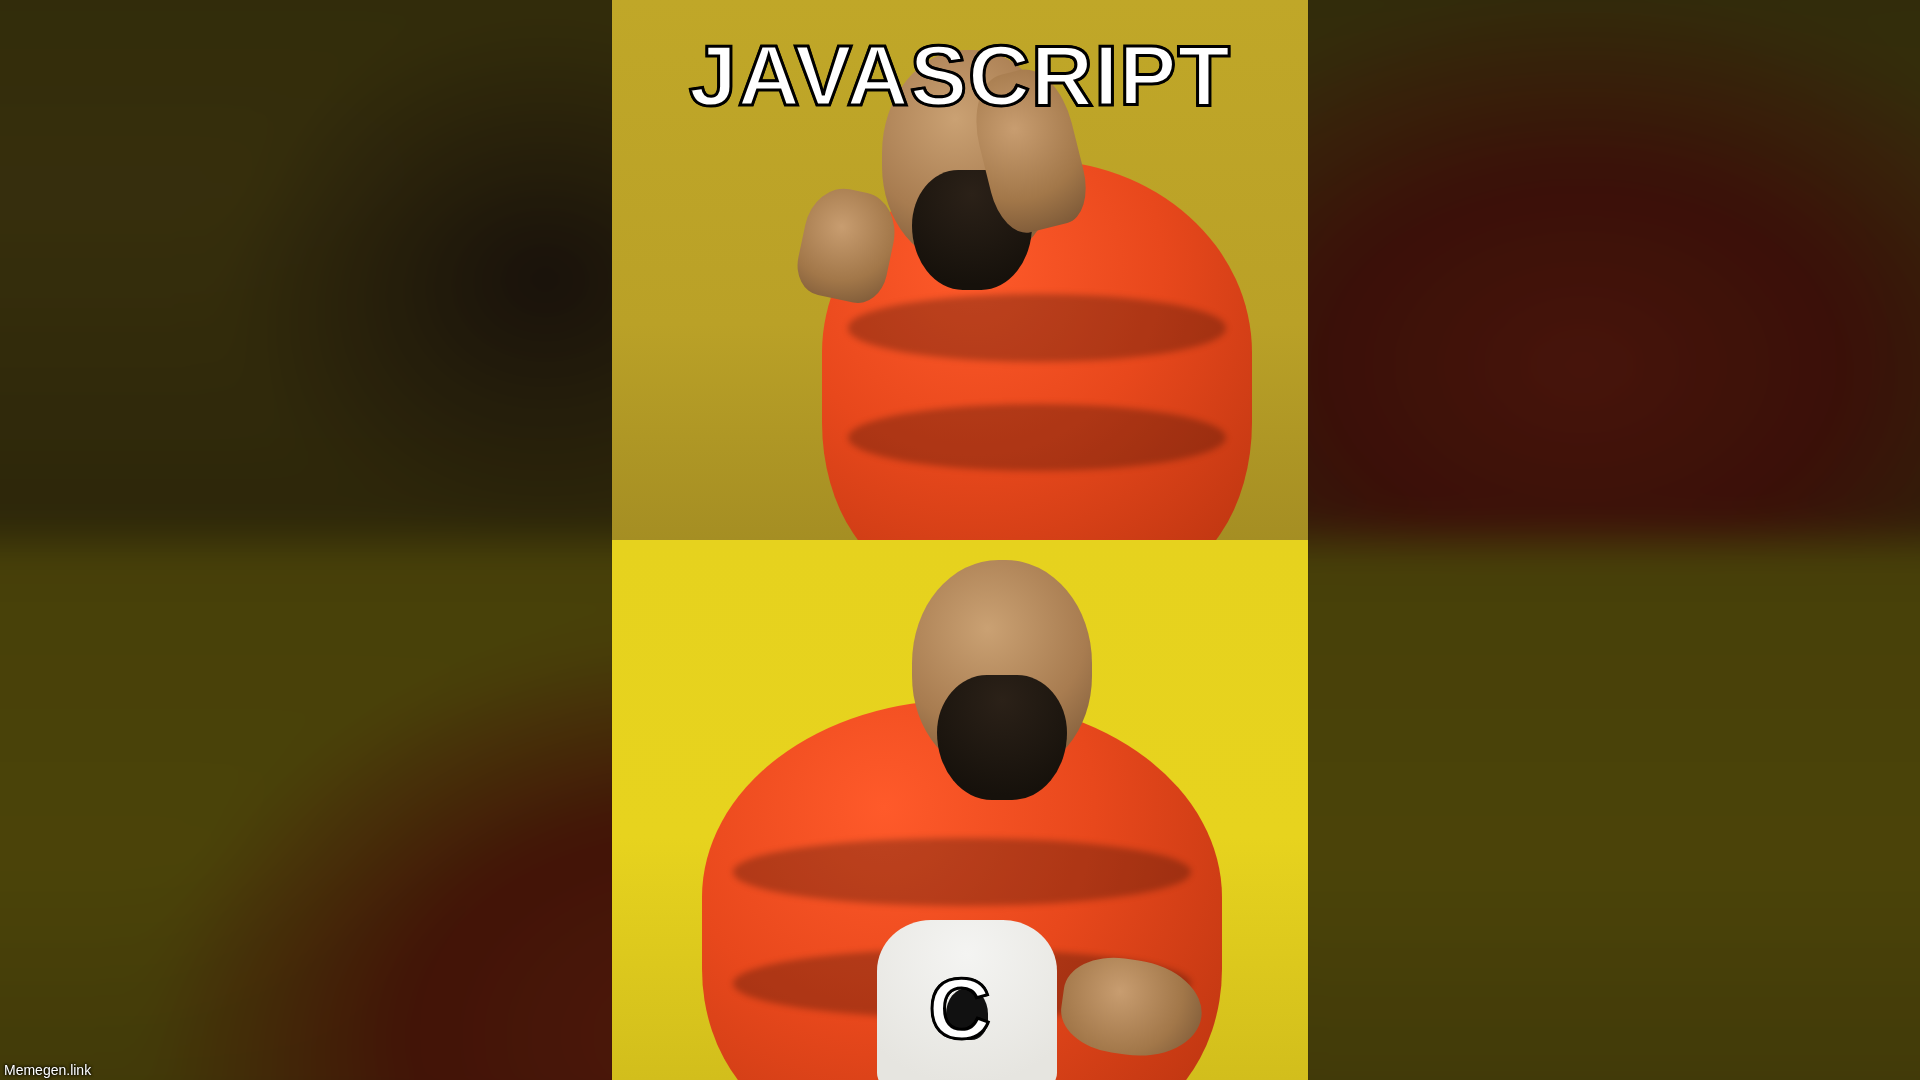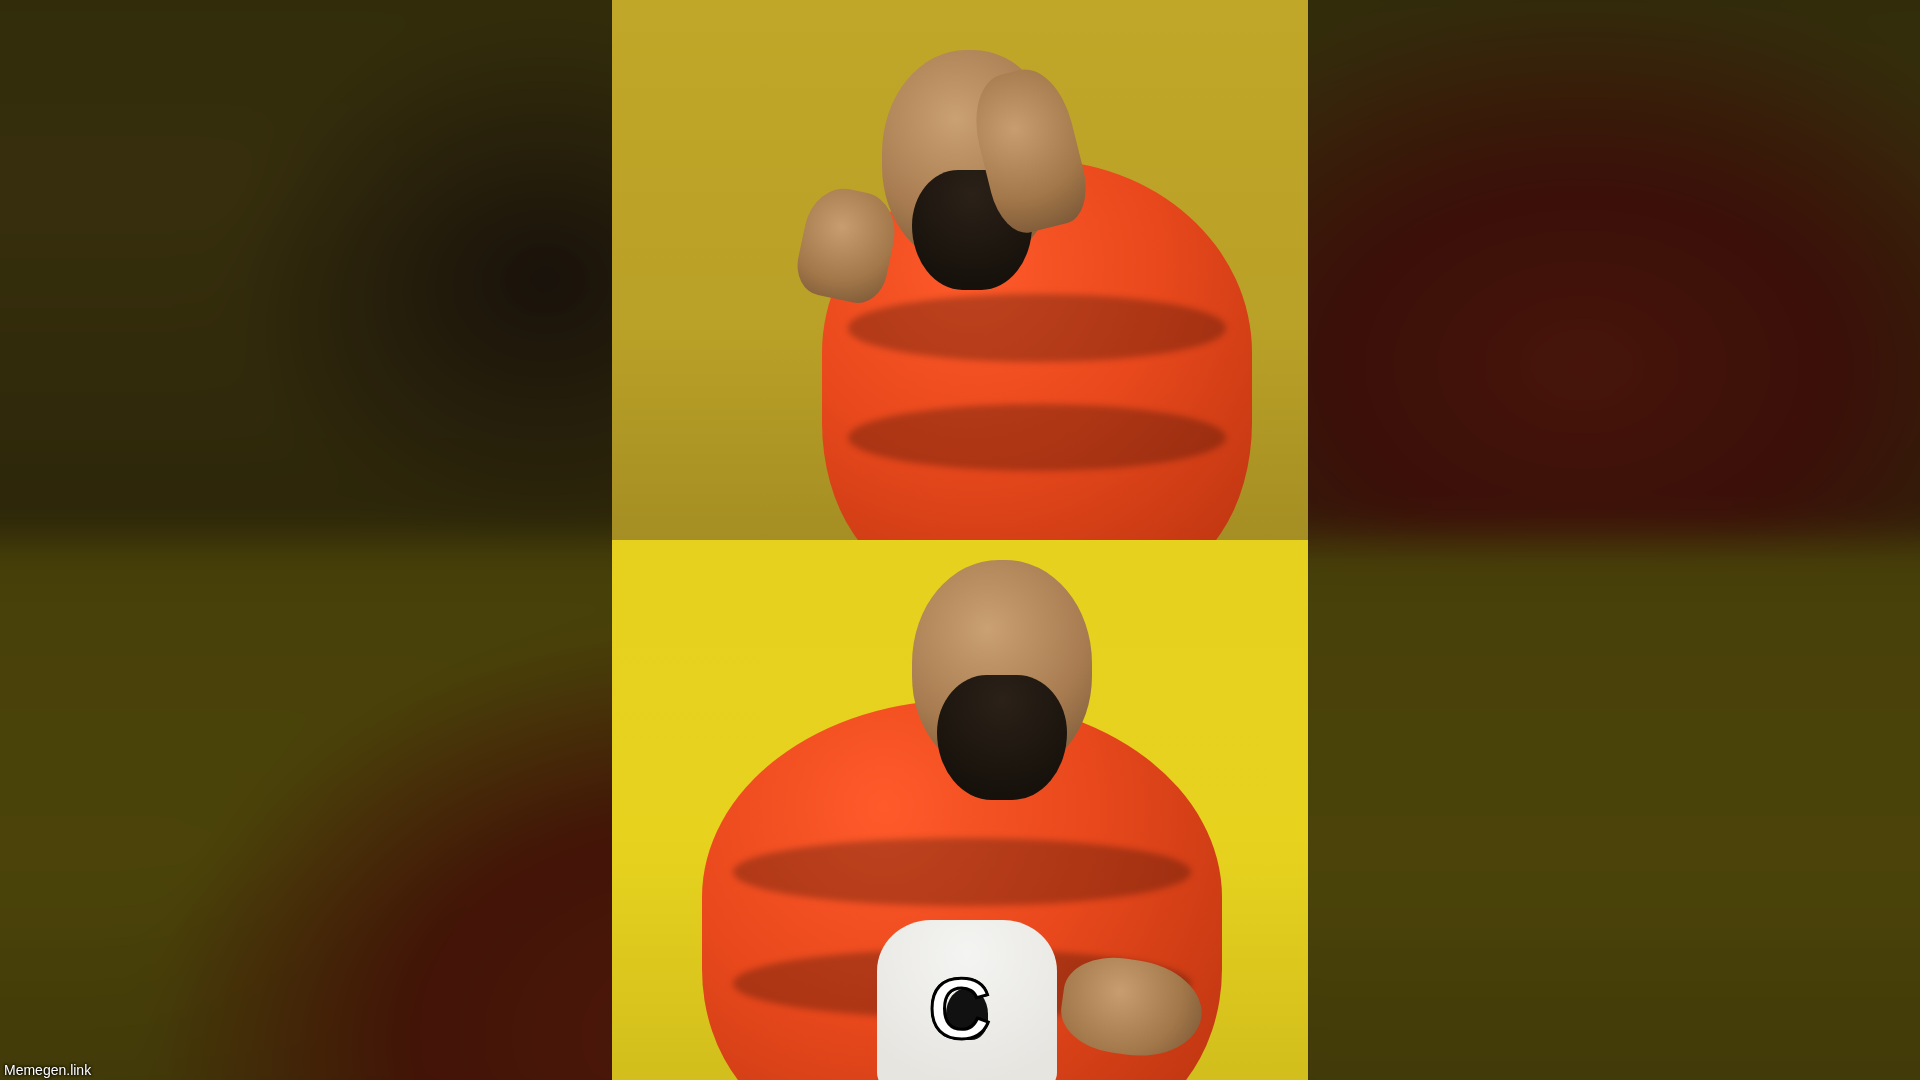--- a/index.html
+++ b/index.html
@@ -170,20 +170,21 @@
   <div class="meme">
 
     <div class="panel panel-top">
       <div class="figure fig-top">
         <div class="jacket"></div>
         <div class="head"></div>
         <div class="beard"></div>
         <div class="hand"></div>
         <div class="hand hand2"></div>
       </div>
+      <div class="caption caption-top">JAVASCRIPT</div>
     </div>
 
     <div class="panel panel-bottom">
       <div class="figure fig-bot">
         <div class="jacket"></div>
         <div class="tee"></div>
         <div class="head"></div>
         <div class="beard"></div>
         <div class="hand"></div>
       </div>

